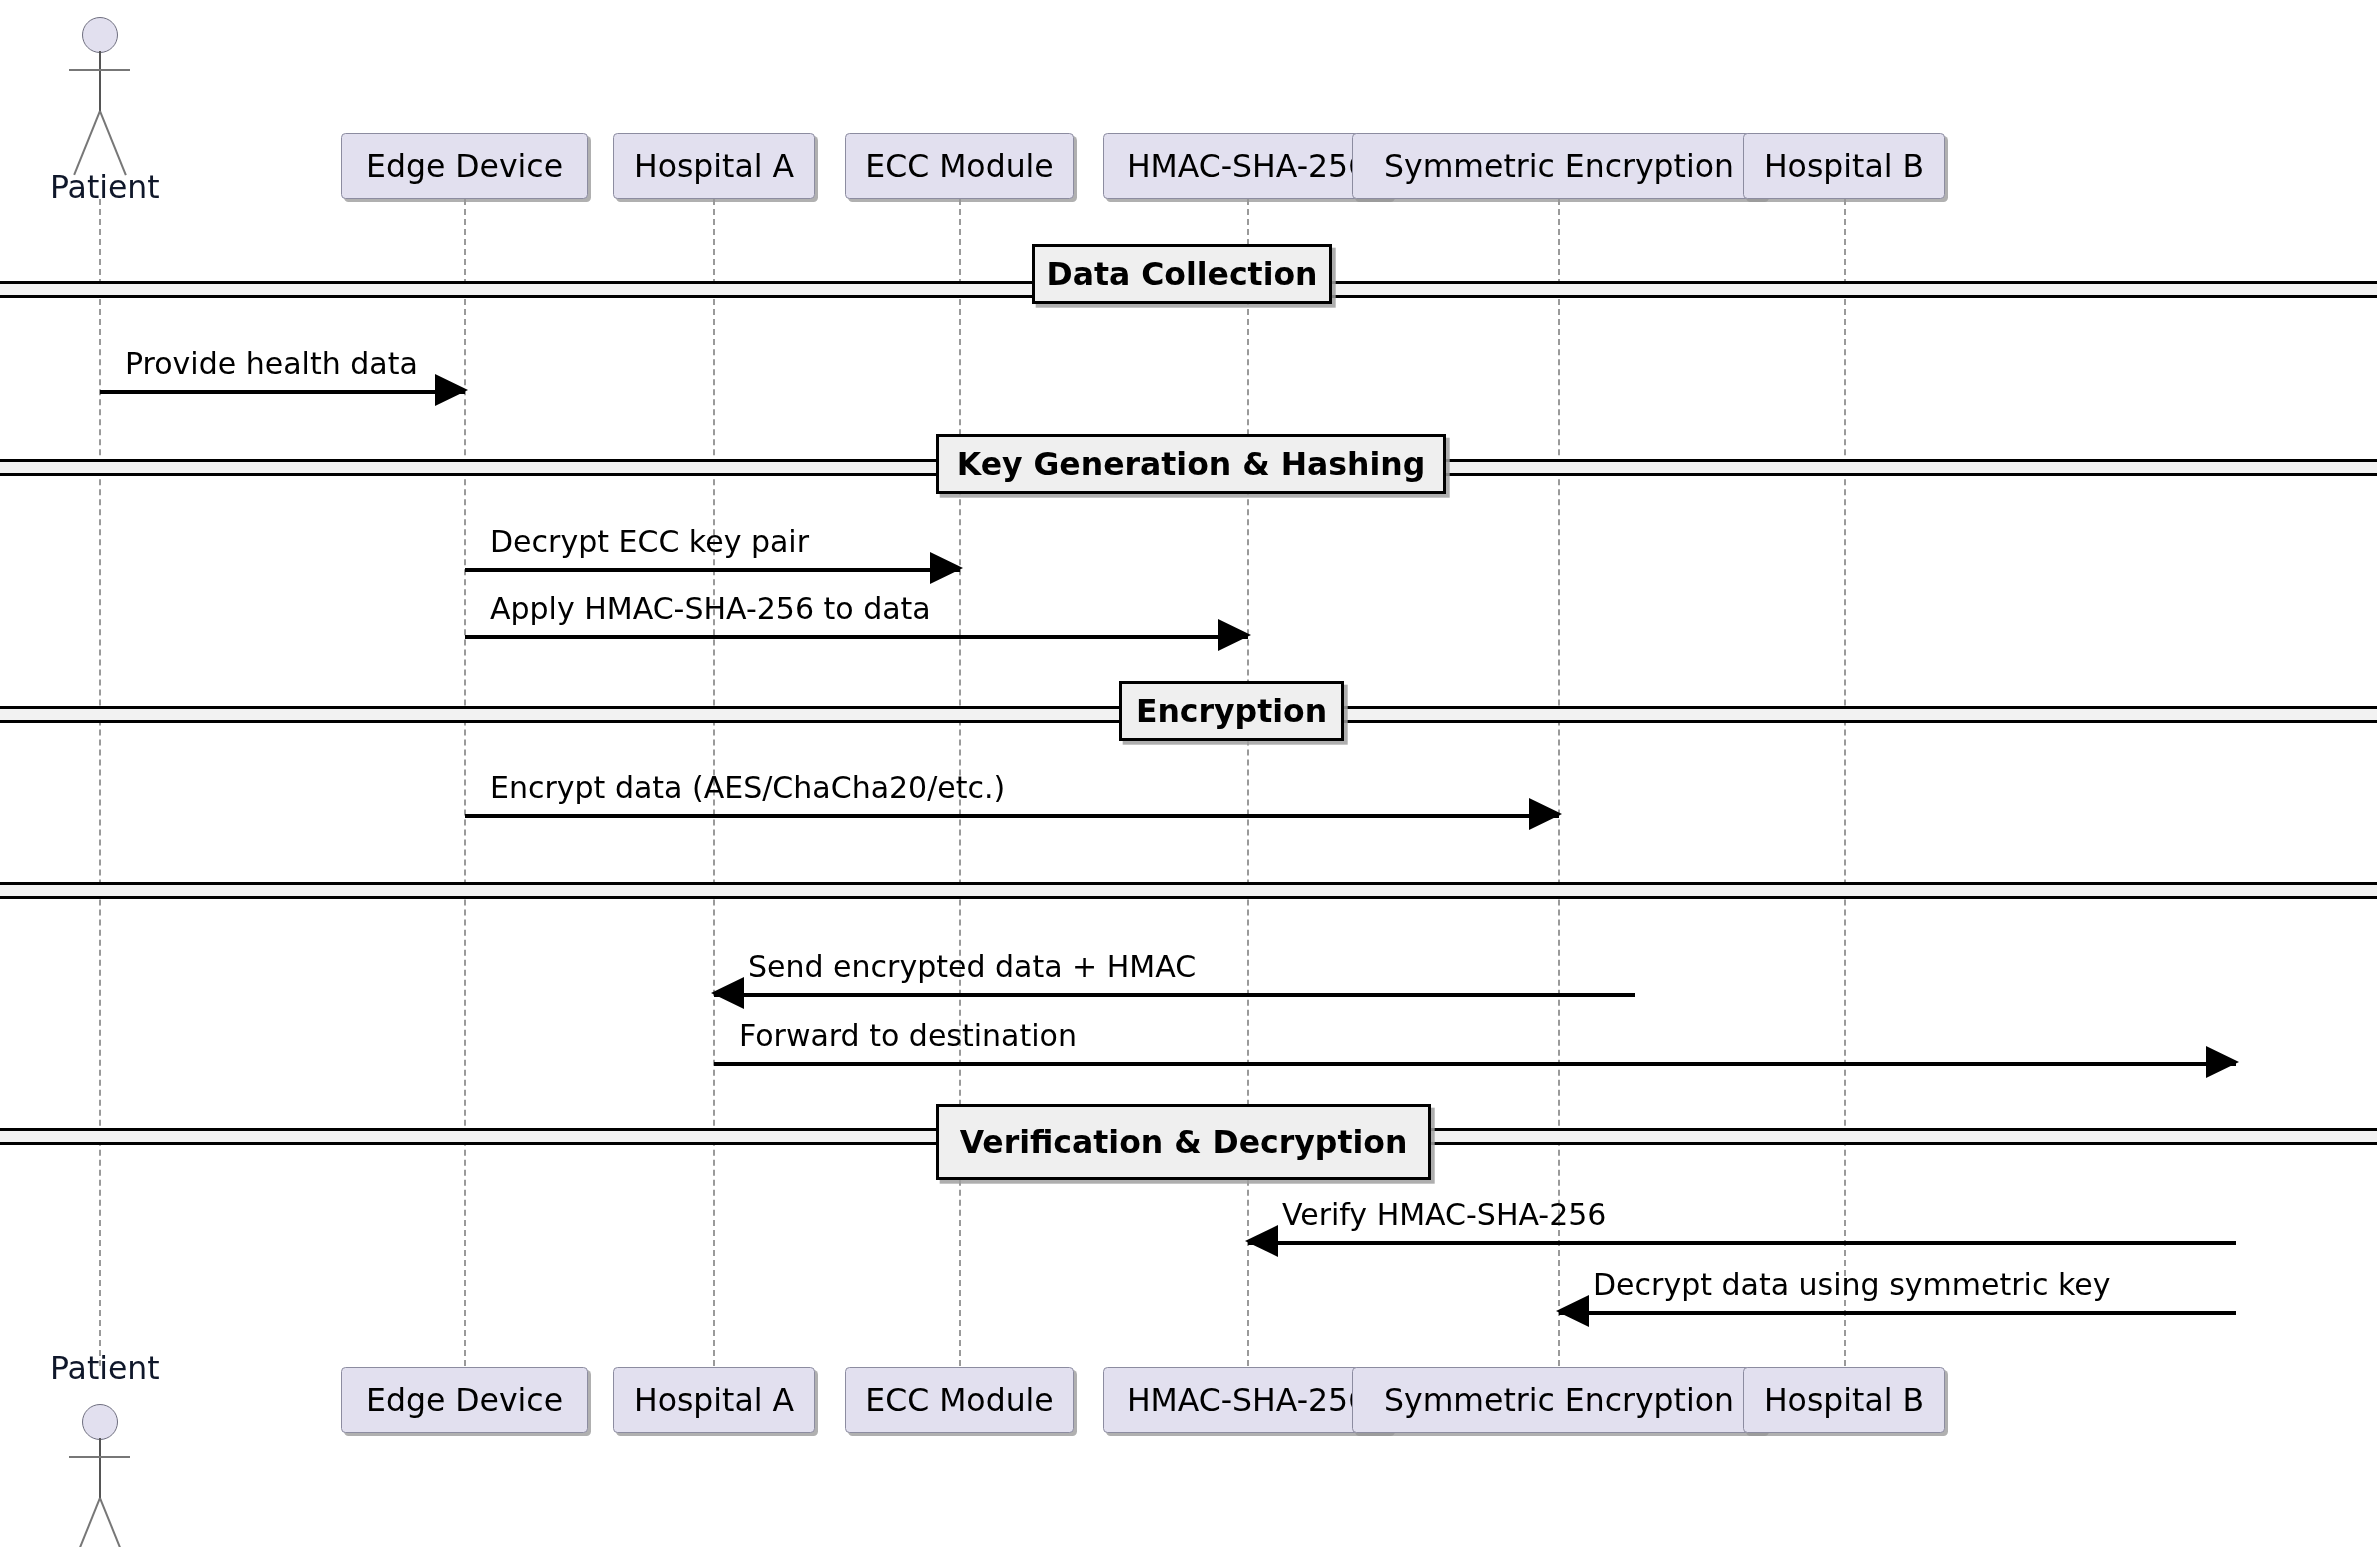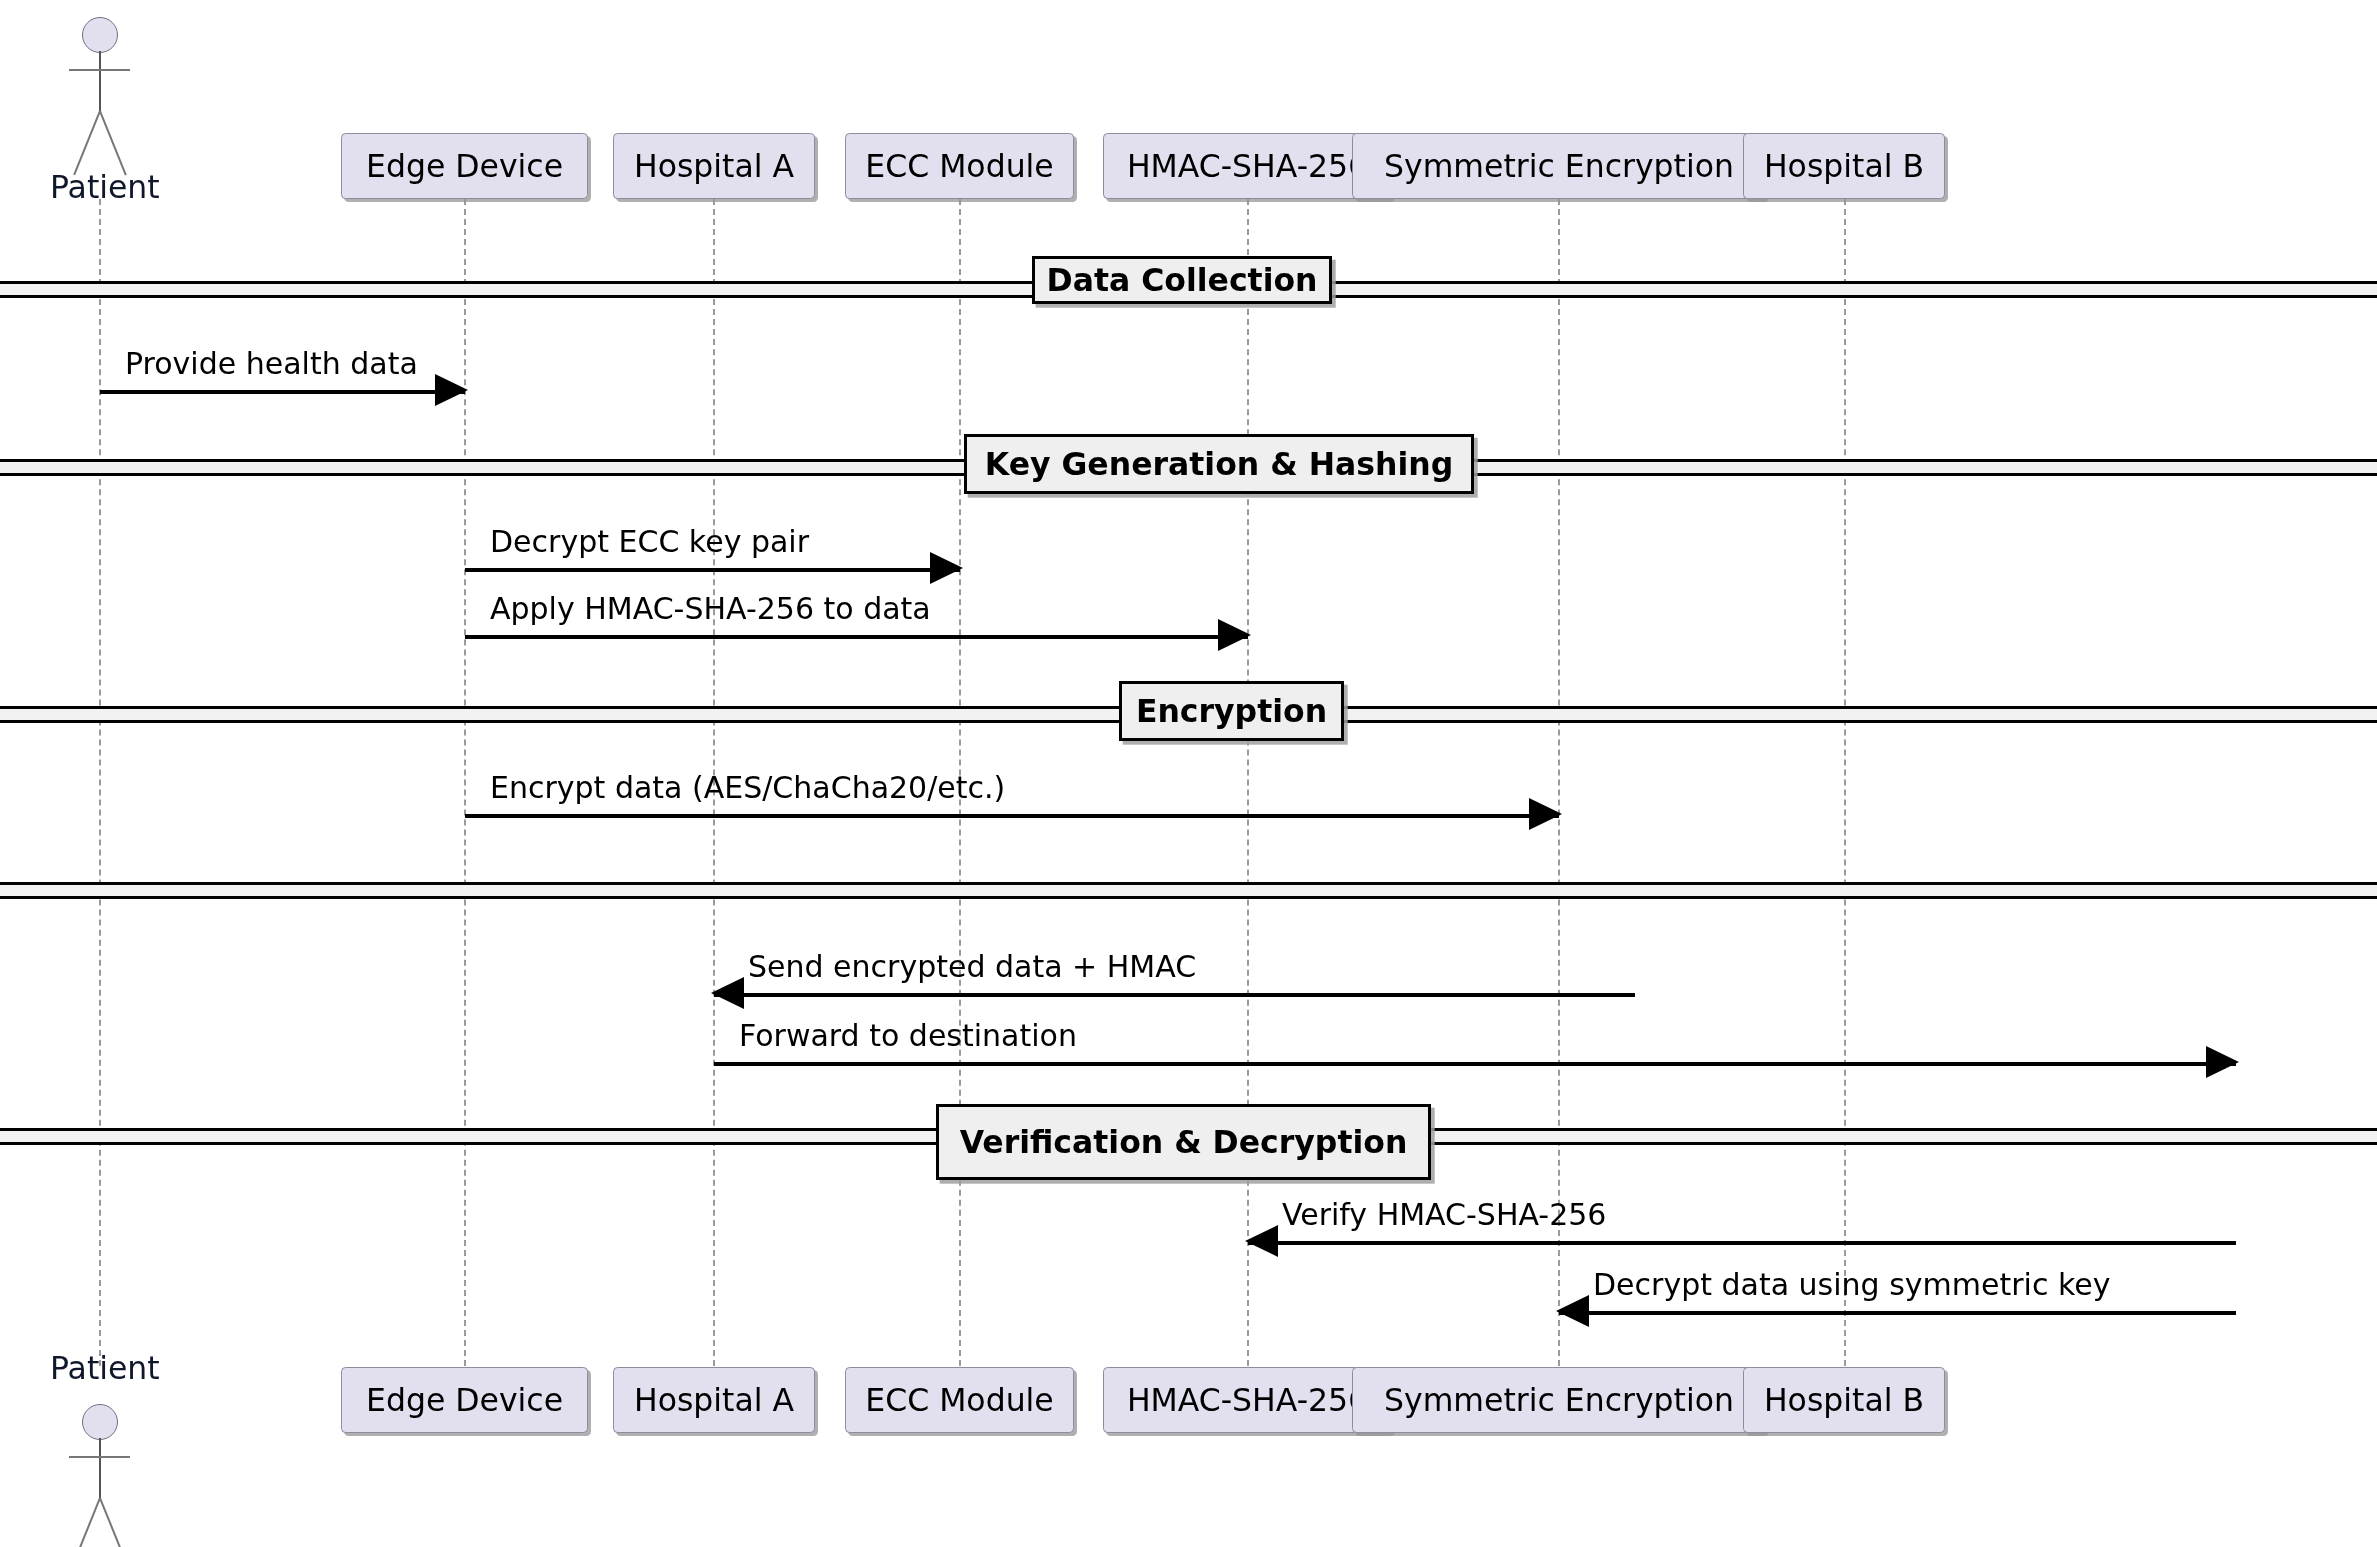--- a/index.html
+++ b/index.html
@@ -137,25 +137,25 @@
     <div class="actor-label" style="left: 50px; top: 169px;">Patient</div>
     <div class="actor-label" style="left: 50px; top: 1350px;">Patient</div>
     <div class="actor" style="left: 82px; top: 1404px; width: 34px; height: 120px;">
       <div class="head"></div>
       <div class="spine" style="top:34px;height:60px;"></div>
       <div class="arms" style="top:52px;left:-13.5px;width:61px;"></div>
       <div class="legL" style="top:94px;left:17px;transform:rotate(22deg);transform-origin:top center;"></div>
       <div class="legR" style="top:94px;left:17px;transform:rotate(-22deg);transform-origin:top center;"></div>
     </div>
     <div class="divline" style="top: 281px;"></div>
-    <div class="divbox" style="left: 1032px; top: 256px; width: 300px; height: 48px;">
+    <div class="divbox" style="left: 1032px; top: 244px; width: 300px; height: 60px;">
       <span>Data Collection</span>
     </div>
     <div class="divline" style="top: 459px;"></div>
-    <div class="divbox" style="left: 936px; top: 434px; width: 510px; height: 60px; margin-left: 28px;">
+    <div class="divbox" style="left: 936px; top: 434px; width: 510px; height: 60px;">
       <span>Key Generation &amp; Hashing</span>
     </div>
     <div class="divline" style="top: 706px;"></div>
     <div class="divbox" style="left: 1071px; top: 681px; width: 225px; height: 60px; margin-left: 48px;">
       <span>Encryption</span>
     </div>
     <div class="divline" style="top: 882px;"></div>
     <div class="divline" style="top: 1128px;"></div>
     <div class="divbox" style="left: 936px; top: 1104px; width: 495px; height: 76px;">
       <span>Verification &amp; Decryption</span>

